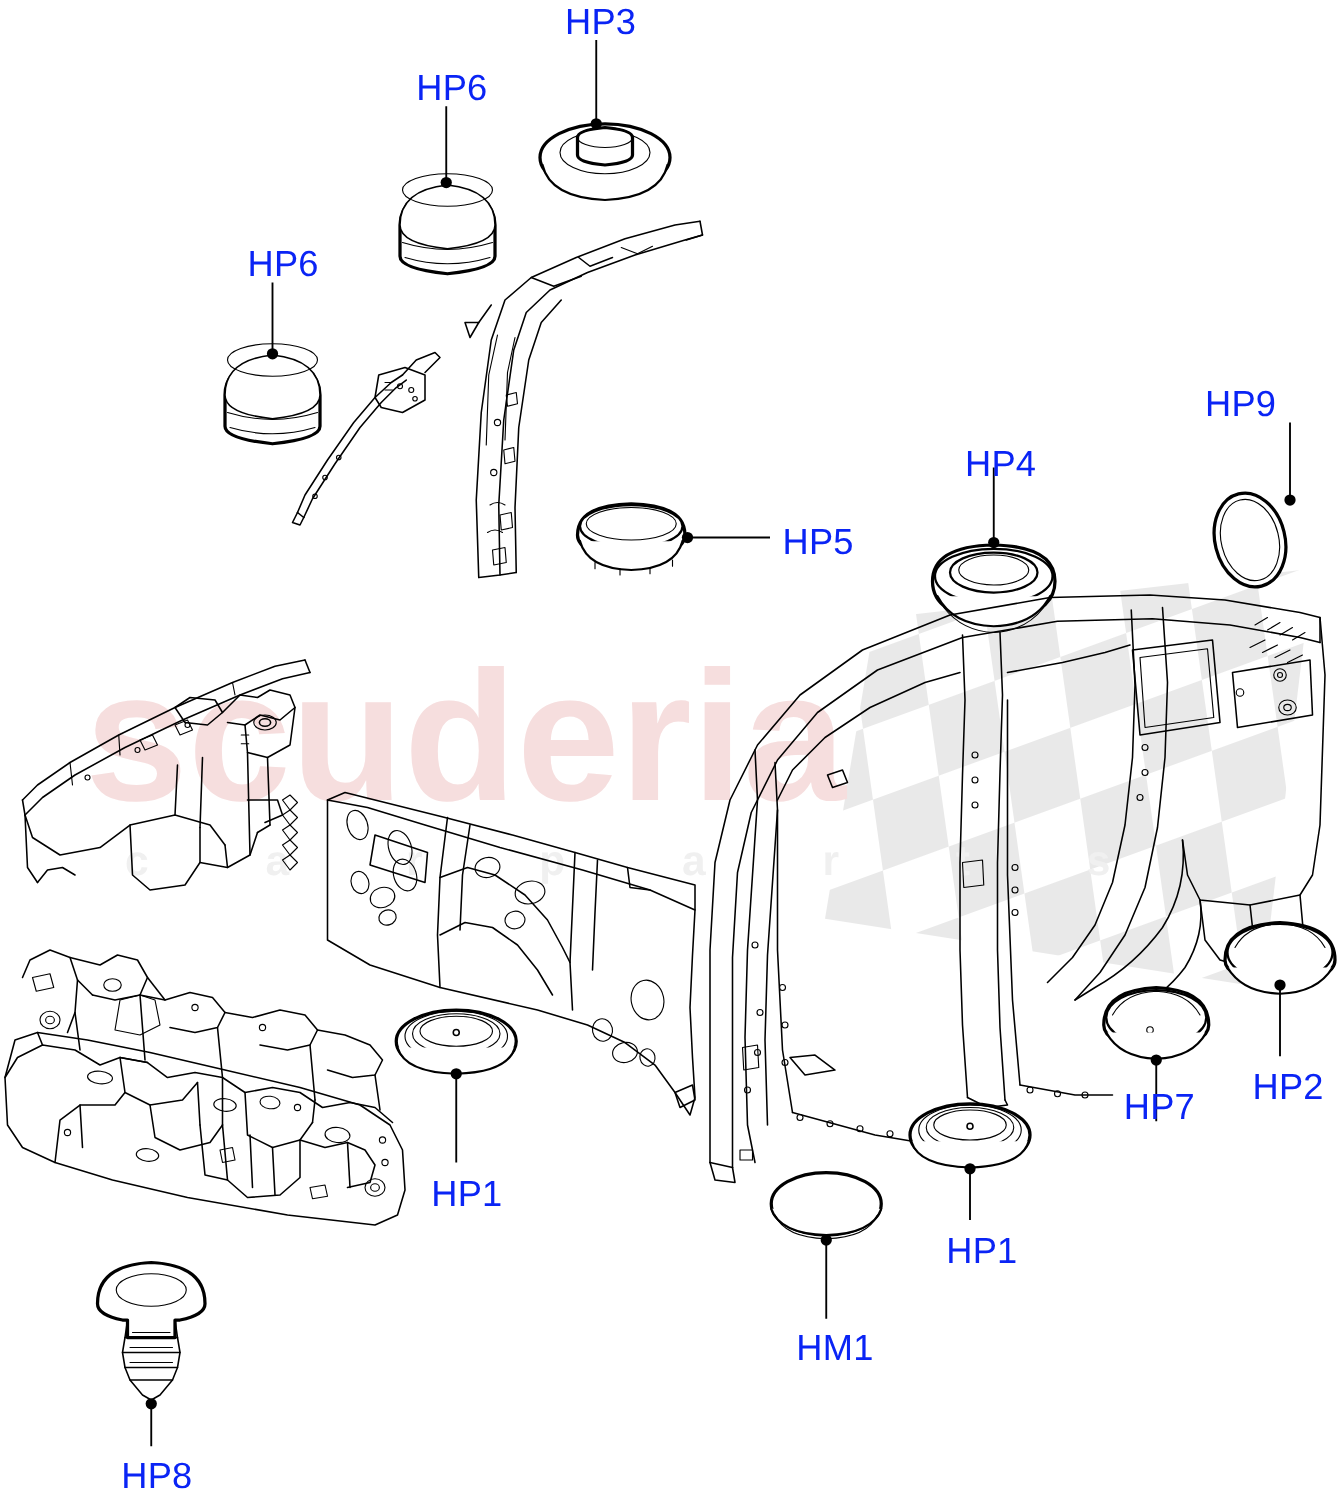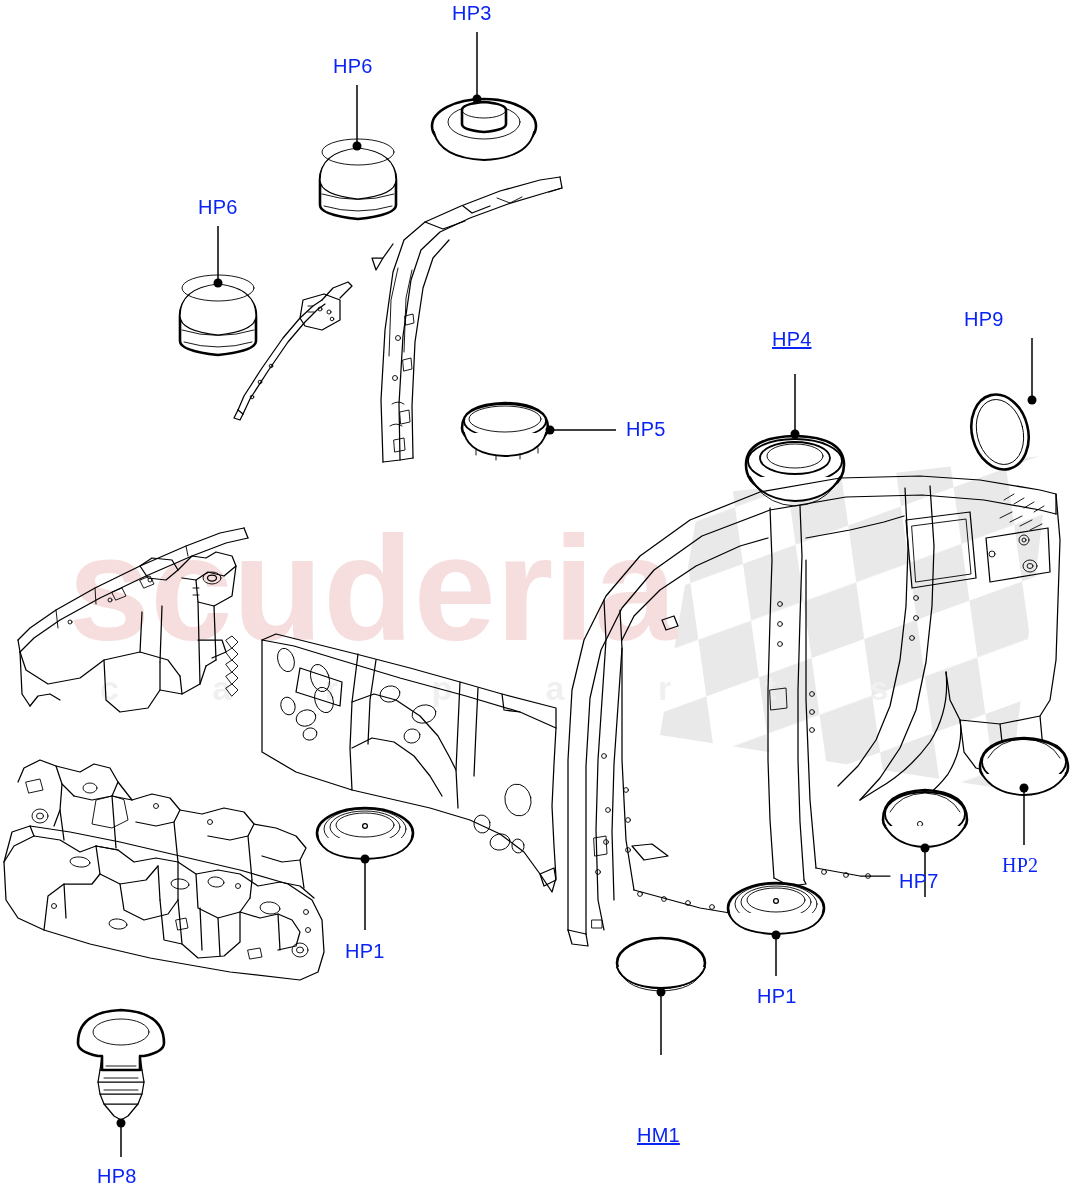--- a/index.html
+++ b/index.html
@@ -24,21 +24,21 @@
     width: 1073px;
     height: 1200px;
   }
   .wm-text {
     font-family: "Liberation Sans", sans-serif;
     font-weight: bold;
   }
   .callout-label {
     position: absolute;
     font-family: "Liberation Sans", sans-serif;
-    font-size: 20px;
+    font-size: 29px;
     font-weight: 400;
     color: #0a24f5;
     white-space: nowrap;
     letter-spacing: 0.2px;
     user-select: none;
   }
   .part-line  { fill: none; stroke: #000000; stroke-width: 1.25; stroke-linejoin: round; stroke-linecap: round; }
   .part-thin  { fill: none; stroke: #000000; stroke-width: 0.9;  stroke-linejoin: round; stroke-linecap: round; }
   .part-fill  { fill: #ffffff; stroke: #000000; stroke-width: 1.25; stroke-linejoin: round; stroke-linecap: round; }
   .part-heavy { fill: #ffffff; stroke: #000000; stroke-width: 2.6;  stroke-linejoin: round; stroke-linecap: round; }
@@ -450,22 +450,22 @@
 
     <line class="leader" x1="121" y1="1157" x2="121" y2="1126"></line>
     <circle class="leader-dot" cx="121" cy="1123" r="4.5"></circle>
   </g>
 </svg>
 
 <div class="callout-label" style="left:452px; top:2px;">HP3</div>
 <div class="callout-label" style="left:333px; top:55px;">HP6</div>
 <div class="callout-label" style="left:198px; top:196px;">HP6</div>
 <div class="callout-label" style="left:964px; top:308px;">HP9</div>
-<div class="callout-label" style="left:772px; top:328px;text-decoration:underline;">HP4</div>
+<div class="callout-label" style="left:772px; top:356px;">HP4</div>
 <div class="callout-label" style="left:626px; top:418px;text-align:right;">HP5</div>
 <div class="callout-label" style="left:345px; top:940px;">HP1</div>
-<div class="callout-label" style="left:1002px; top:854px;font-family:Liberation Serif, serif;">HP2</div>
+<div class="callout-label" style="left:1002px; top:854px;">HP2</div>
 <div class="callout-label" style="left:899px; top:870px;">HP7</div>
 <div class="callout-label" style="left:757px; top:985px;">HP1</div>
-<div class="callout-label" style="left:637px; top:1124px;text-decoration:underline;">HM1</div>
+<div class="callout-label" style="left:637px; top:1063px;">HM1</div>
 <div class="callout-label" style="left:97px; top:1165px;text-align:right;">HP8</div>
 
 </div>
 
 </body></html>

